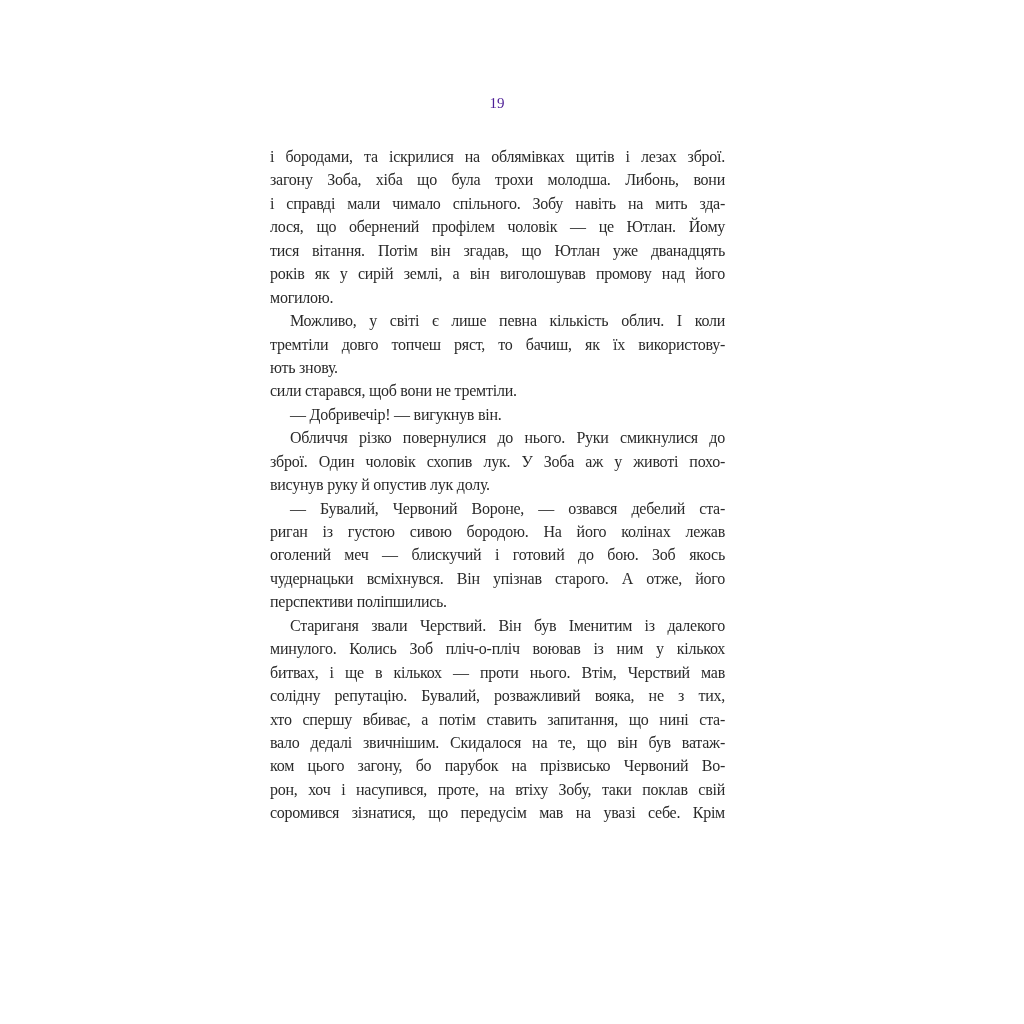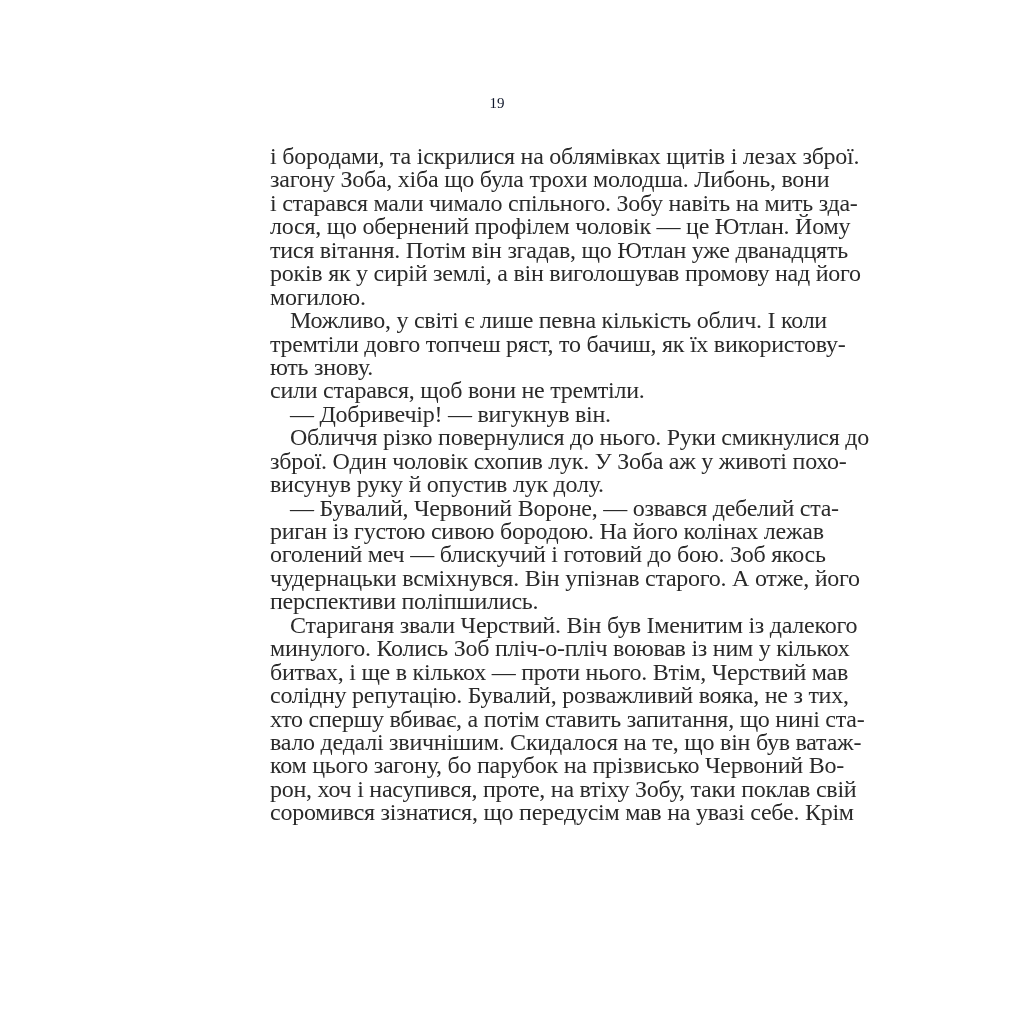--- a/index.html
+++ b/index.html
@@ -15,28 +15,28 @@
       font-family: "Liberation Serif", "DejaVu Serif", serif;
       color: #2a2a2a;
     }
     .page-number {
       position: absolute;
       top: 95px;
       left: 0;
       width: 994px;
       text-align: center;
       font-size: 15px;
-      color: #0f172a;
+      color: #4c1d95;
     }
     .text-block {
       position: absolute;
       top: 145px;
       left: 270px;
       width: 455px;
-      font-size: 24px;
+      font-size: 16px;
       line-height: 23.45px;
       letter-spacing: -0.25px;
     }
     .line {
       display: block;
       white-space: nowrap;
       text-align: justify;
       text-align-last: justify;
       height: 23.45px;
     }
@@ -48,21 +48,21 @@
     }
   </style>
 </head>
 <body>
 
 <div class="page-number">19</div>
 
 <div class="text-block" id="text-block">
     <span class="line">і бородами, та іскрилися на облямівках щитів і лезах зброї.</span>
     <span class="line">загону Зоба, хіба що була трохи молодша. Либонь, вони</span>
-    <span class="line">і старався мали чимало спільного. Зобу навіть на мить зда-</span>
+    <span class="line">і справді мали чимало спільного. Зобу навіть на мить зда-</span>
     <span class="line">лося, що обернений профілем чоловік — це Ютлан. Йому</span>
     <span class="line">тися вітання. Потім він згадав, що Ютлан уже дванадцять</span>
     <span class="line">років як у сирій землі, а він виголошував промову над його</span>
     <span class="line last">могилою.</span>
     <span class="line indent">Можливо, у світі є лише певна кількість облич. І коли</span>
     <span class="line">тремтіли довго топчеш ряст, то бачиш, як їх використову-</span>
     <span class="line last">ють знову.</span>
     <span class="line last">сили старався, щоб вони не тремтіли.</span>
     <span class="line indent last">— Добривечір! — вигукнув він.</span>
     <span class="line indent">Обличчя різко повернулися до нього. Руки смикнулися до</span>

